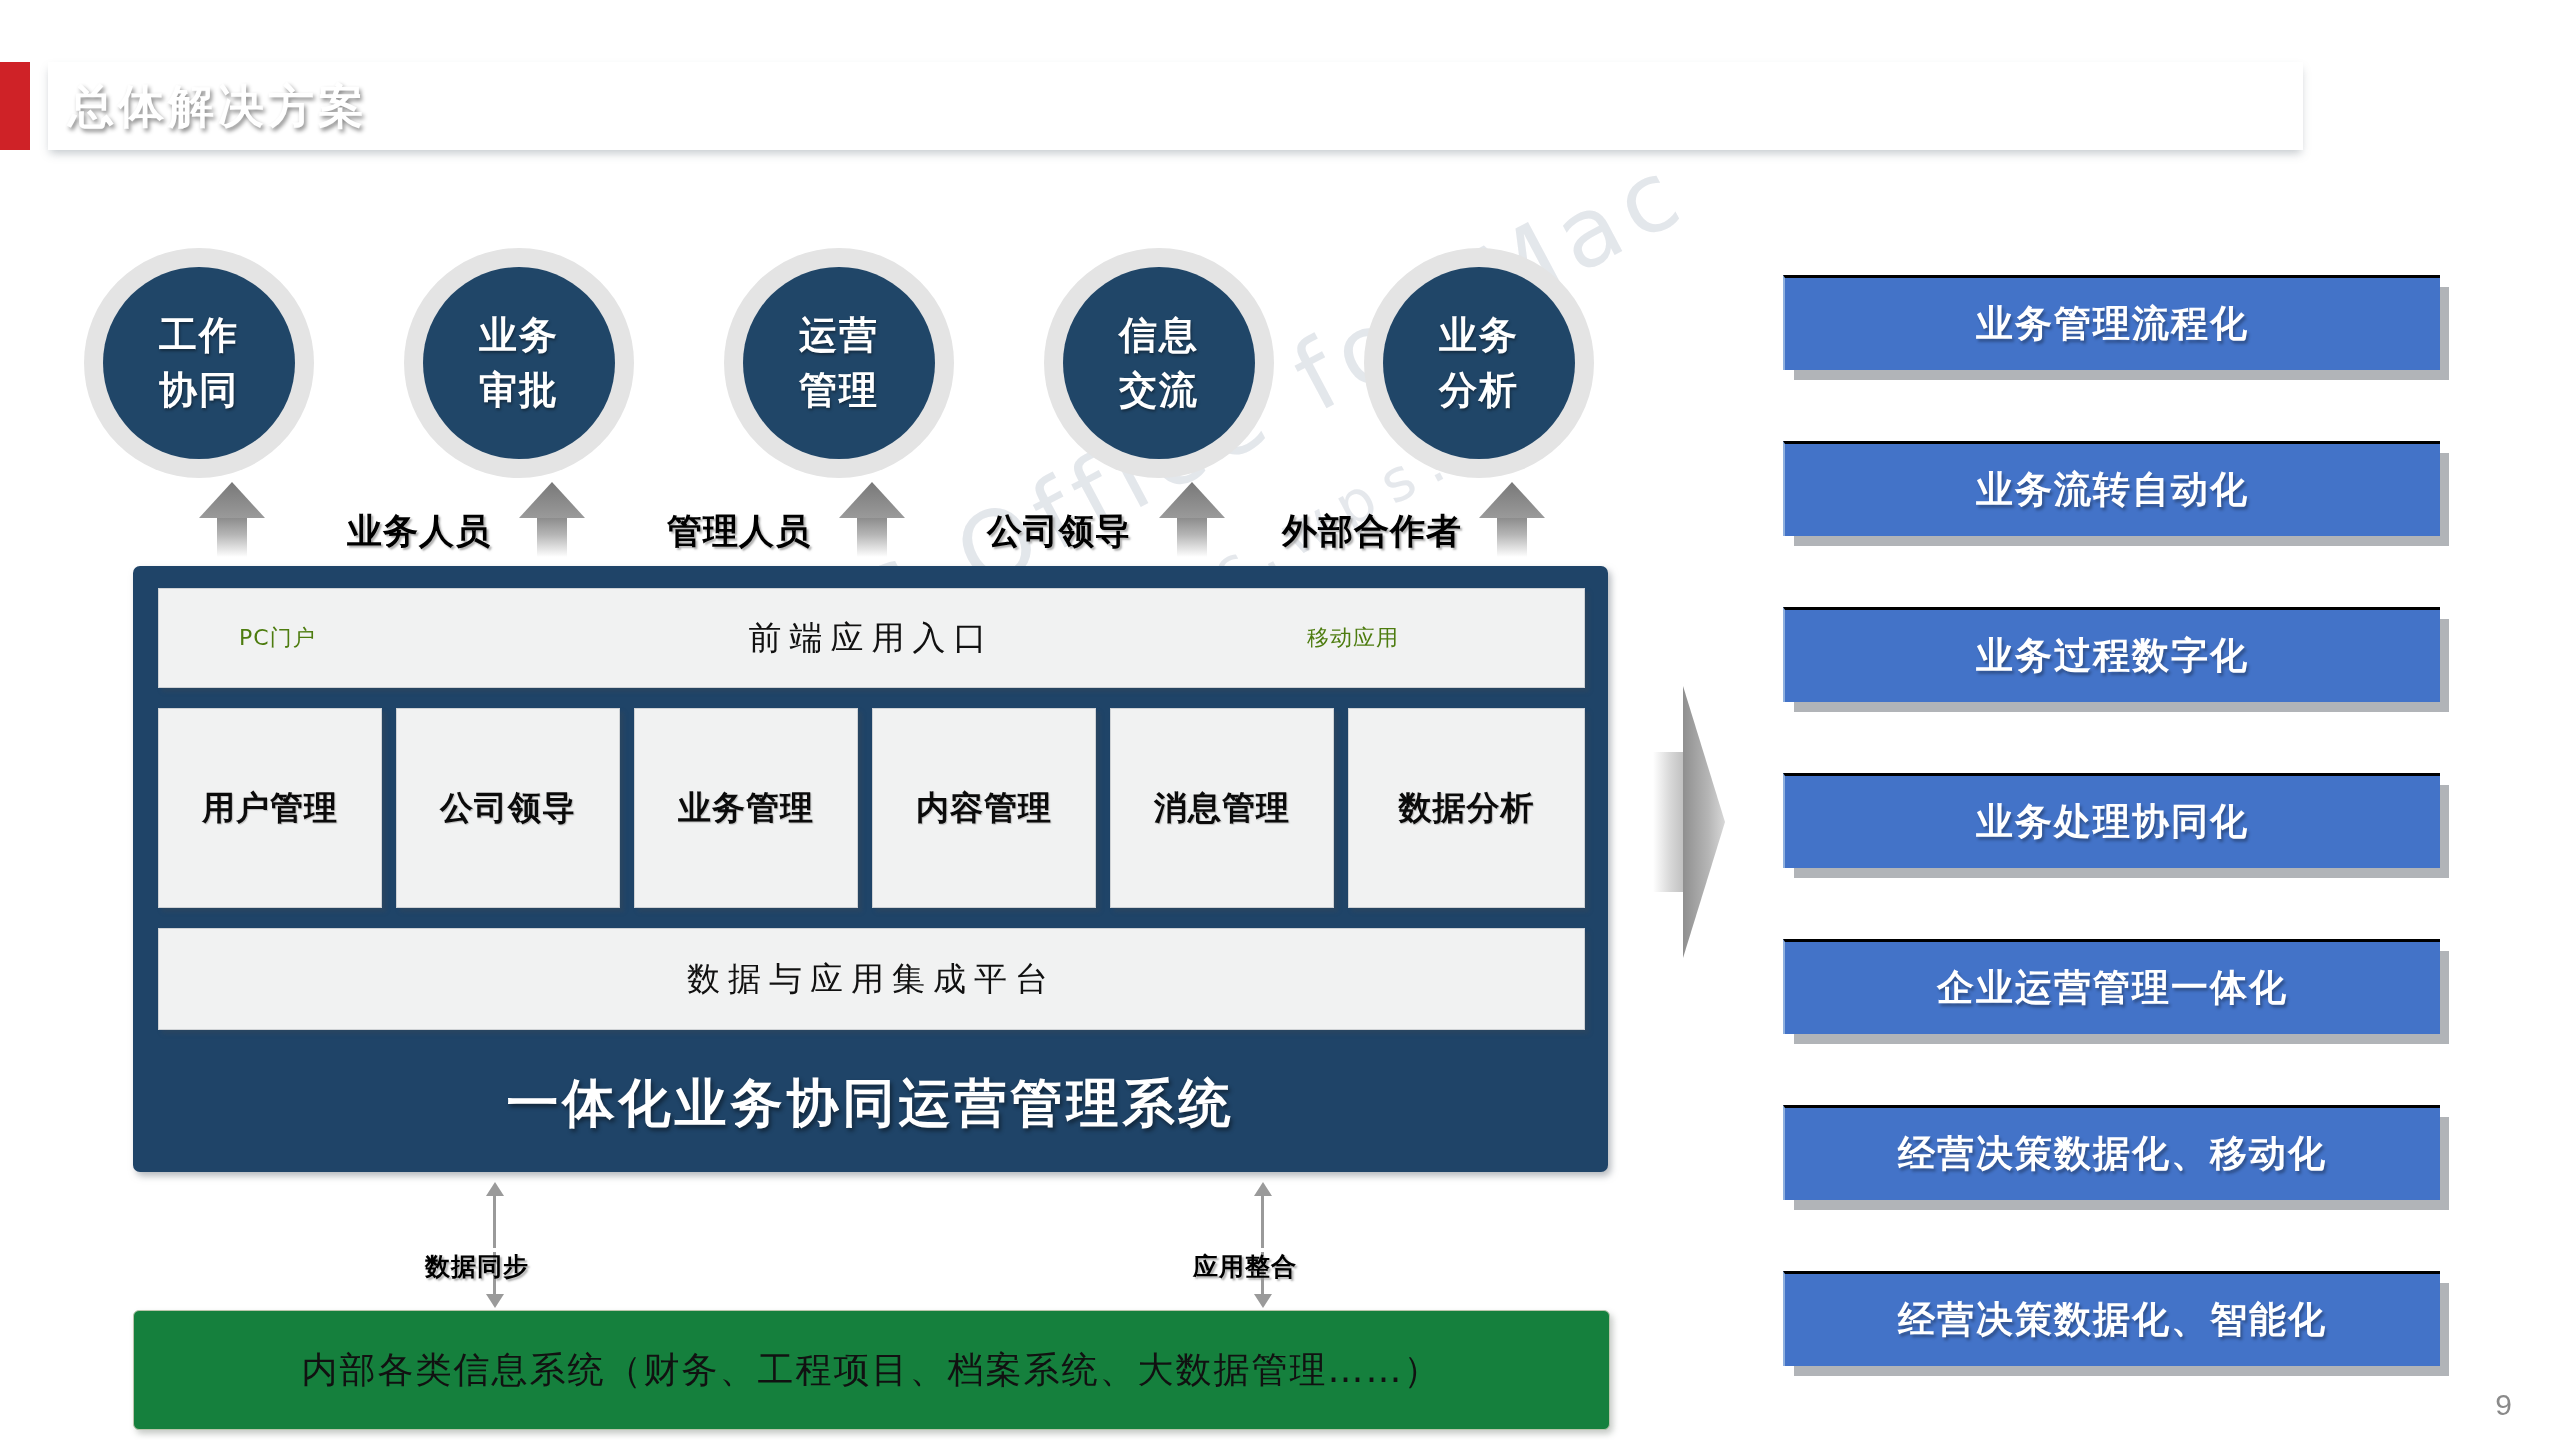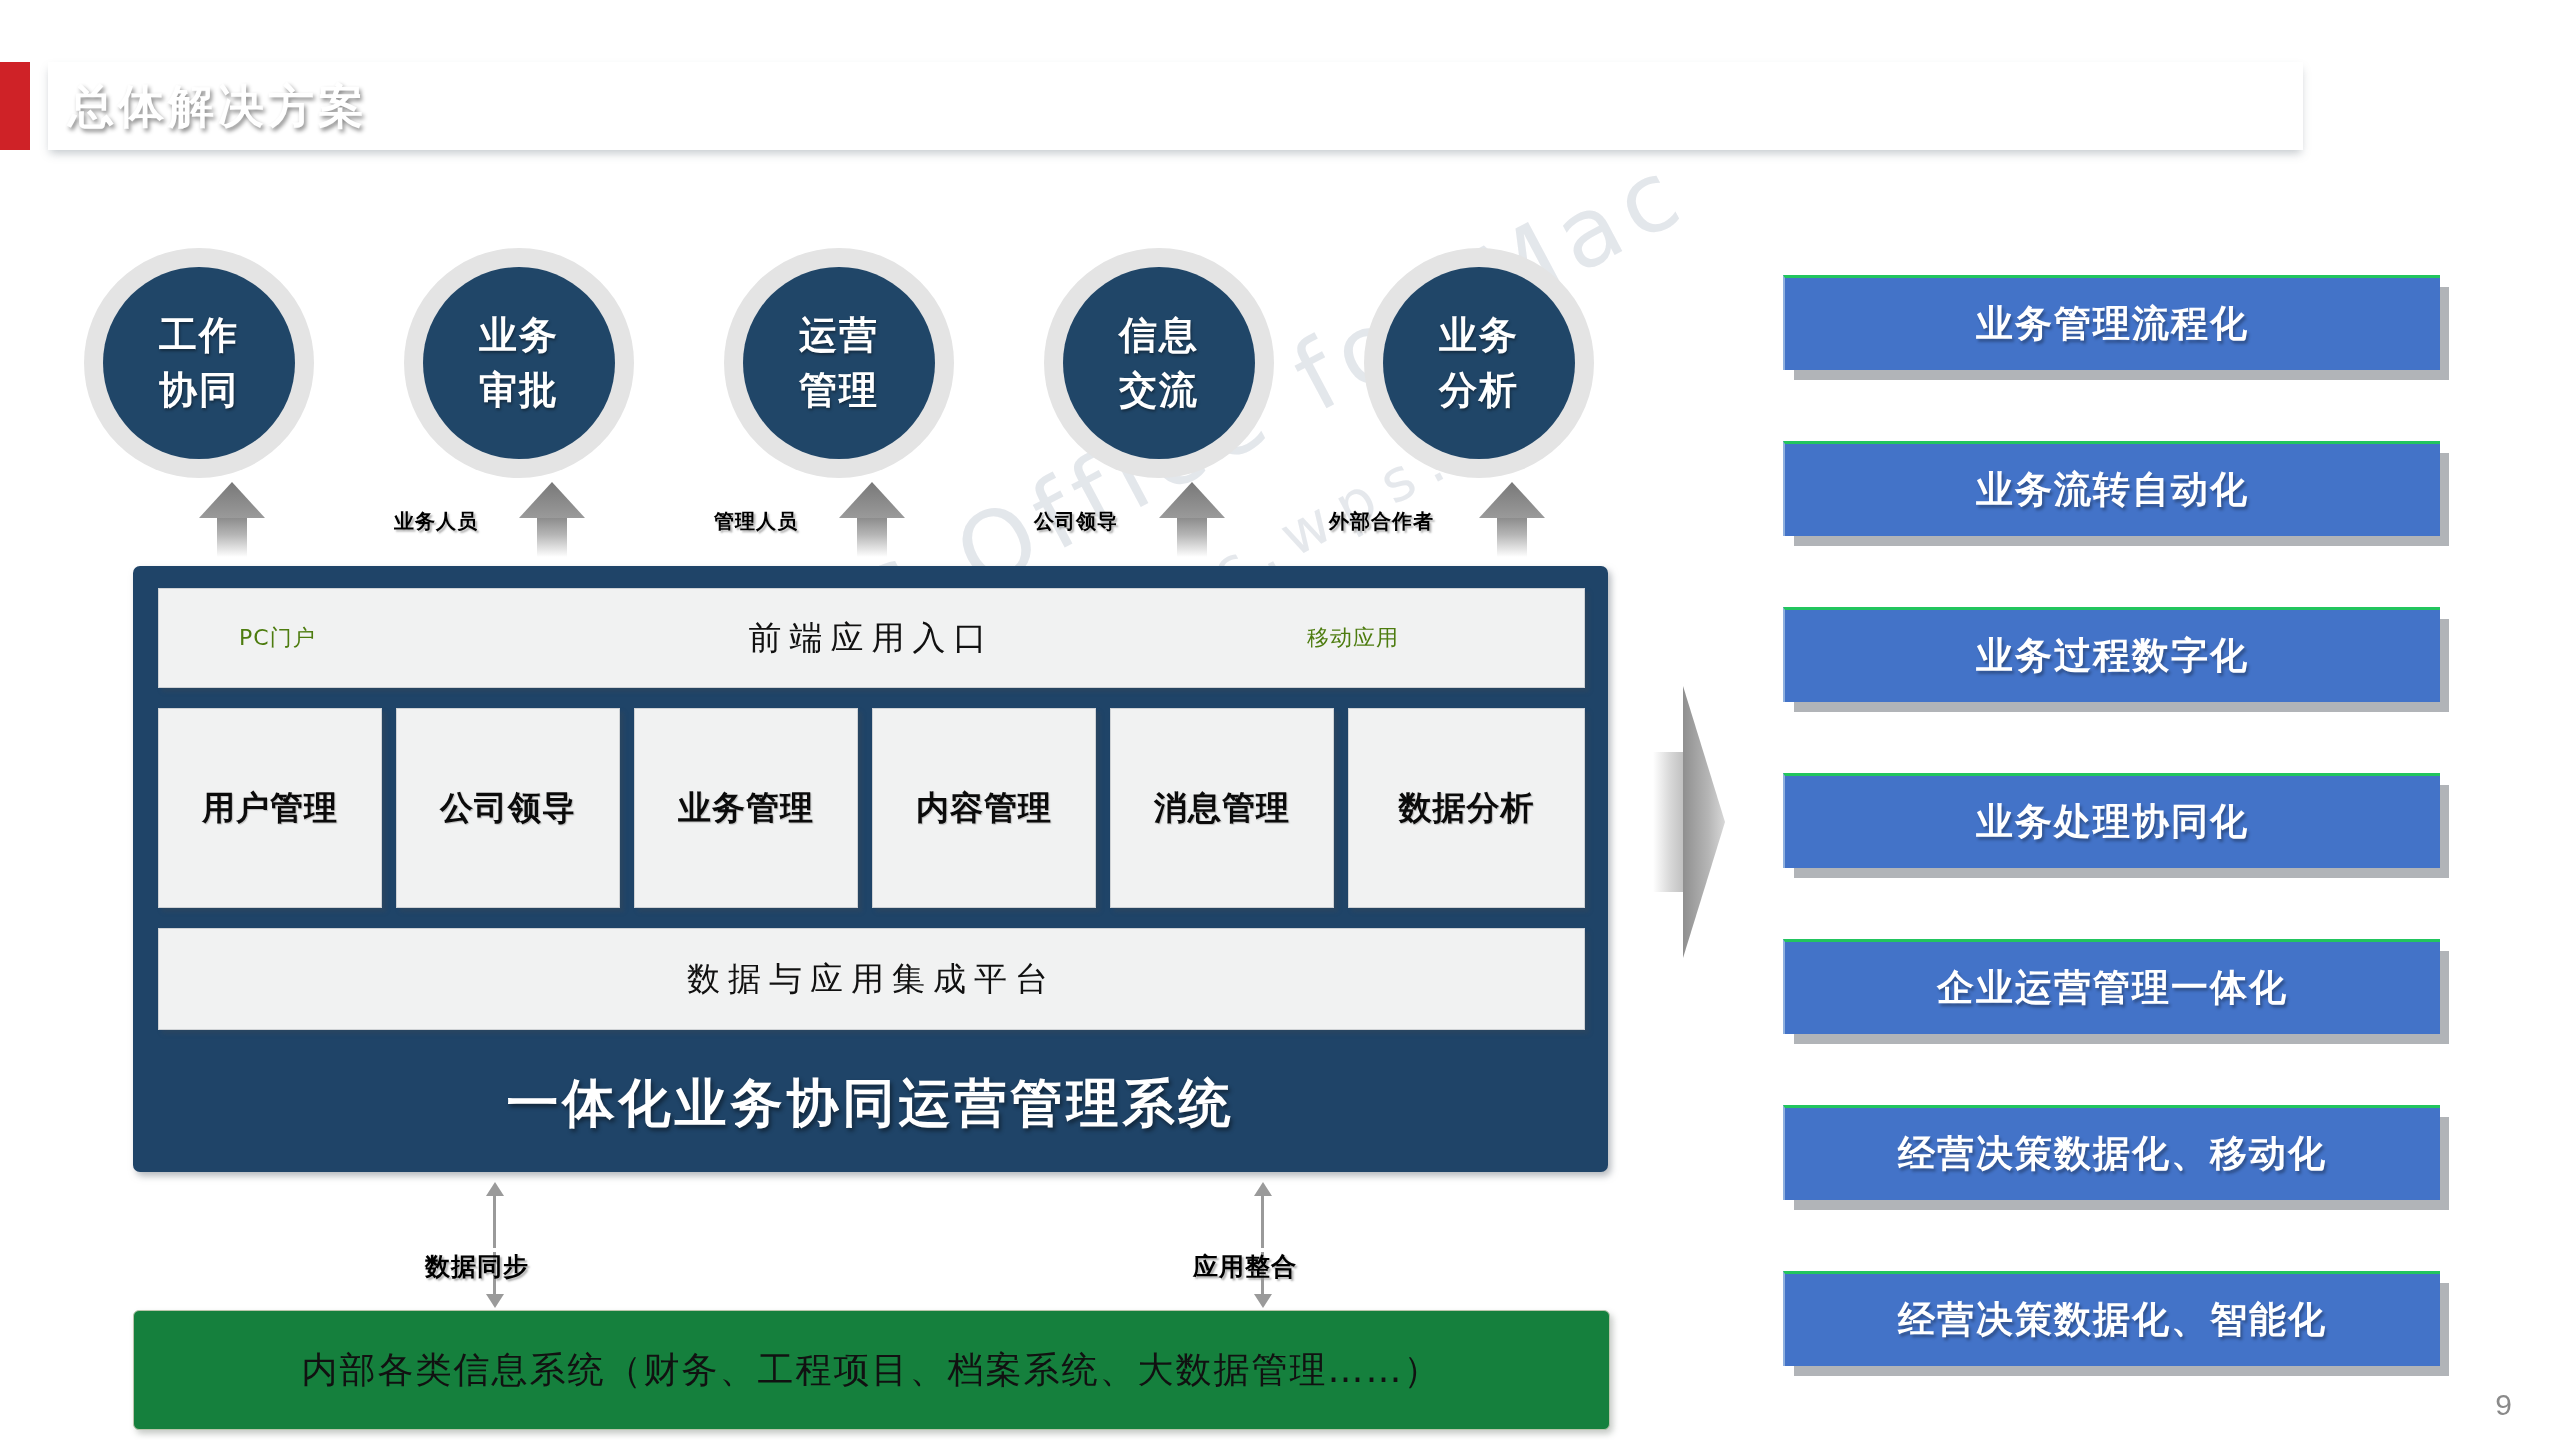--- a/index.html
+++ b/index.html
@@ -53,23 +53,23 @@
   .uparrow .shaft{
     position:absolute;left:18px;top:35px;width:30px;height:40px;
     background:linear-gradient(to bottom,#8a8a8a 0%,#b6b6b6 45%,#ffffff 100%);
   }
   .uparrow .headg{
     position:absolute;left:0;top:0;width:66px;height:36px;
     clip-path:polygon(50% 0,100% 100%,0 100%);
     background:linear-gradient(to bottom,#787878 0%,#9a9a9a 100%);
   }
   .role-label{
-    position:absolute;z-index:4;color:#000;font-weight:bold;font-size:20px;letter-spacing:1px;
+    position:absolute;z-index:4;color:#000;font-weight:bold;font-size:35px;letter-spacing:1px;
     text-shadow:2px 2px 2px rgba(150,150,150,.75);
-    font-family:"DejaVu Sans","Liberation Sans",sans-serif;white-space:nowrap;margin-left:47px;
+    font-family:"DejaVu Sans","Liberation Sans",sans-serif;white-space:nowrap;
   }
 
   
   .sysbox{
     position:absolute;left:133px;top:566px;width:1475px;height:606px;
     background:#1f4468;border-radius:7px;z-index:3;
     box-shadow:3px 4px 7px rgba(120,128,136,.55);
   }
   .panel{
     position:absolute;background:#f1f2f2;border:1px solid #cfd2d5;
@@ -143,21 +143,21 @@
   }
   .bigarrow .hd{
     position:absolute;left:30px;top:0;width:42px;height:272px;
     clip-path:polygon(0 0,100% 50%,0 100%);
     background:linear-gradient(to right,#8f8f8f 0%,#b5b5b5 60%,#d8d8d8 100%);
   }
 
   
   .bluebar{
     position:absolute;left:1783px;width:655px;height:92px;z-index:3;
-    background:#4373c8;border-top:3px solid #22c55e;border-left:2px solid #8fb0de;
+    background:#4373c8;border-top:3px solid #000000;border-left:2px solid #8fb0de;
     box-shadow:10px 11px 0 -1px rgba(173,176,180,.95);
     display:flex;align-items:center;justify-content:center;
     color:#ffffff;font-weight:bold;font-size:37px;letter-spacing:2px;
     text-shadow:2px 3px 3px rgba(0,0,0,.3);
     font-family:"DejaVu Sans","Liberation Sans",sans-serif;
   }
 
   .pagenum{
     position:absolute;right:48px;bottom:18px;z-index:6;
     color:#8a8a8a;font-size:30px;

